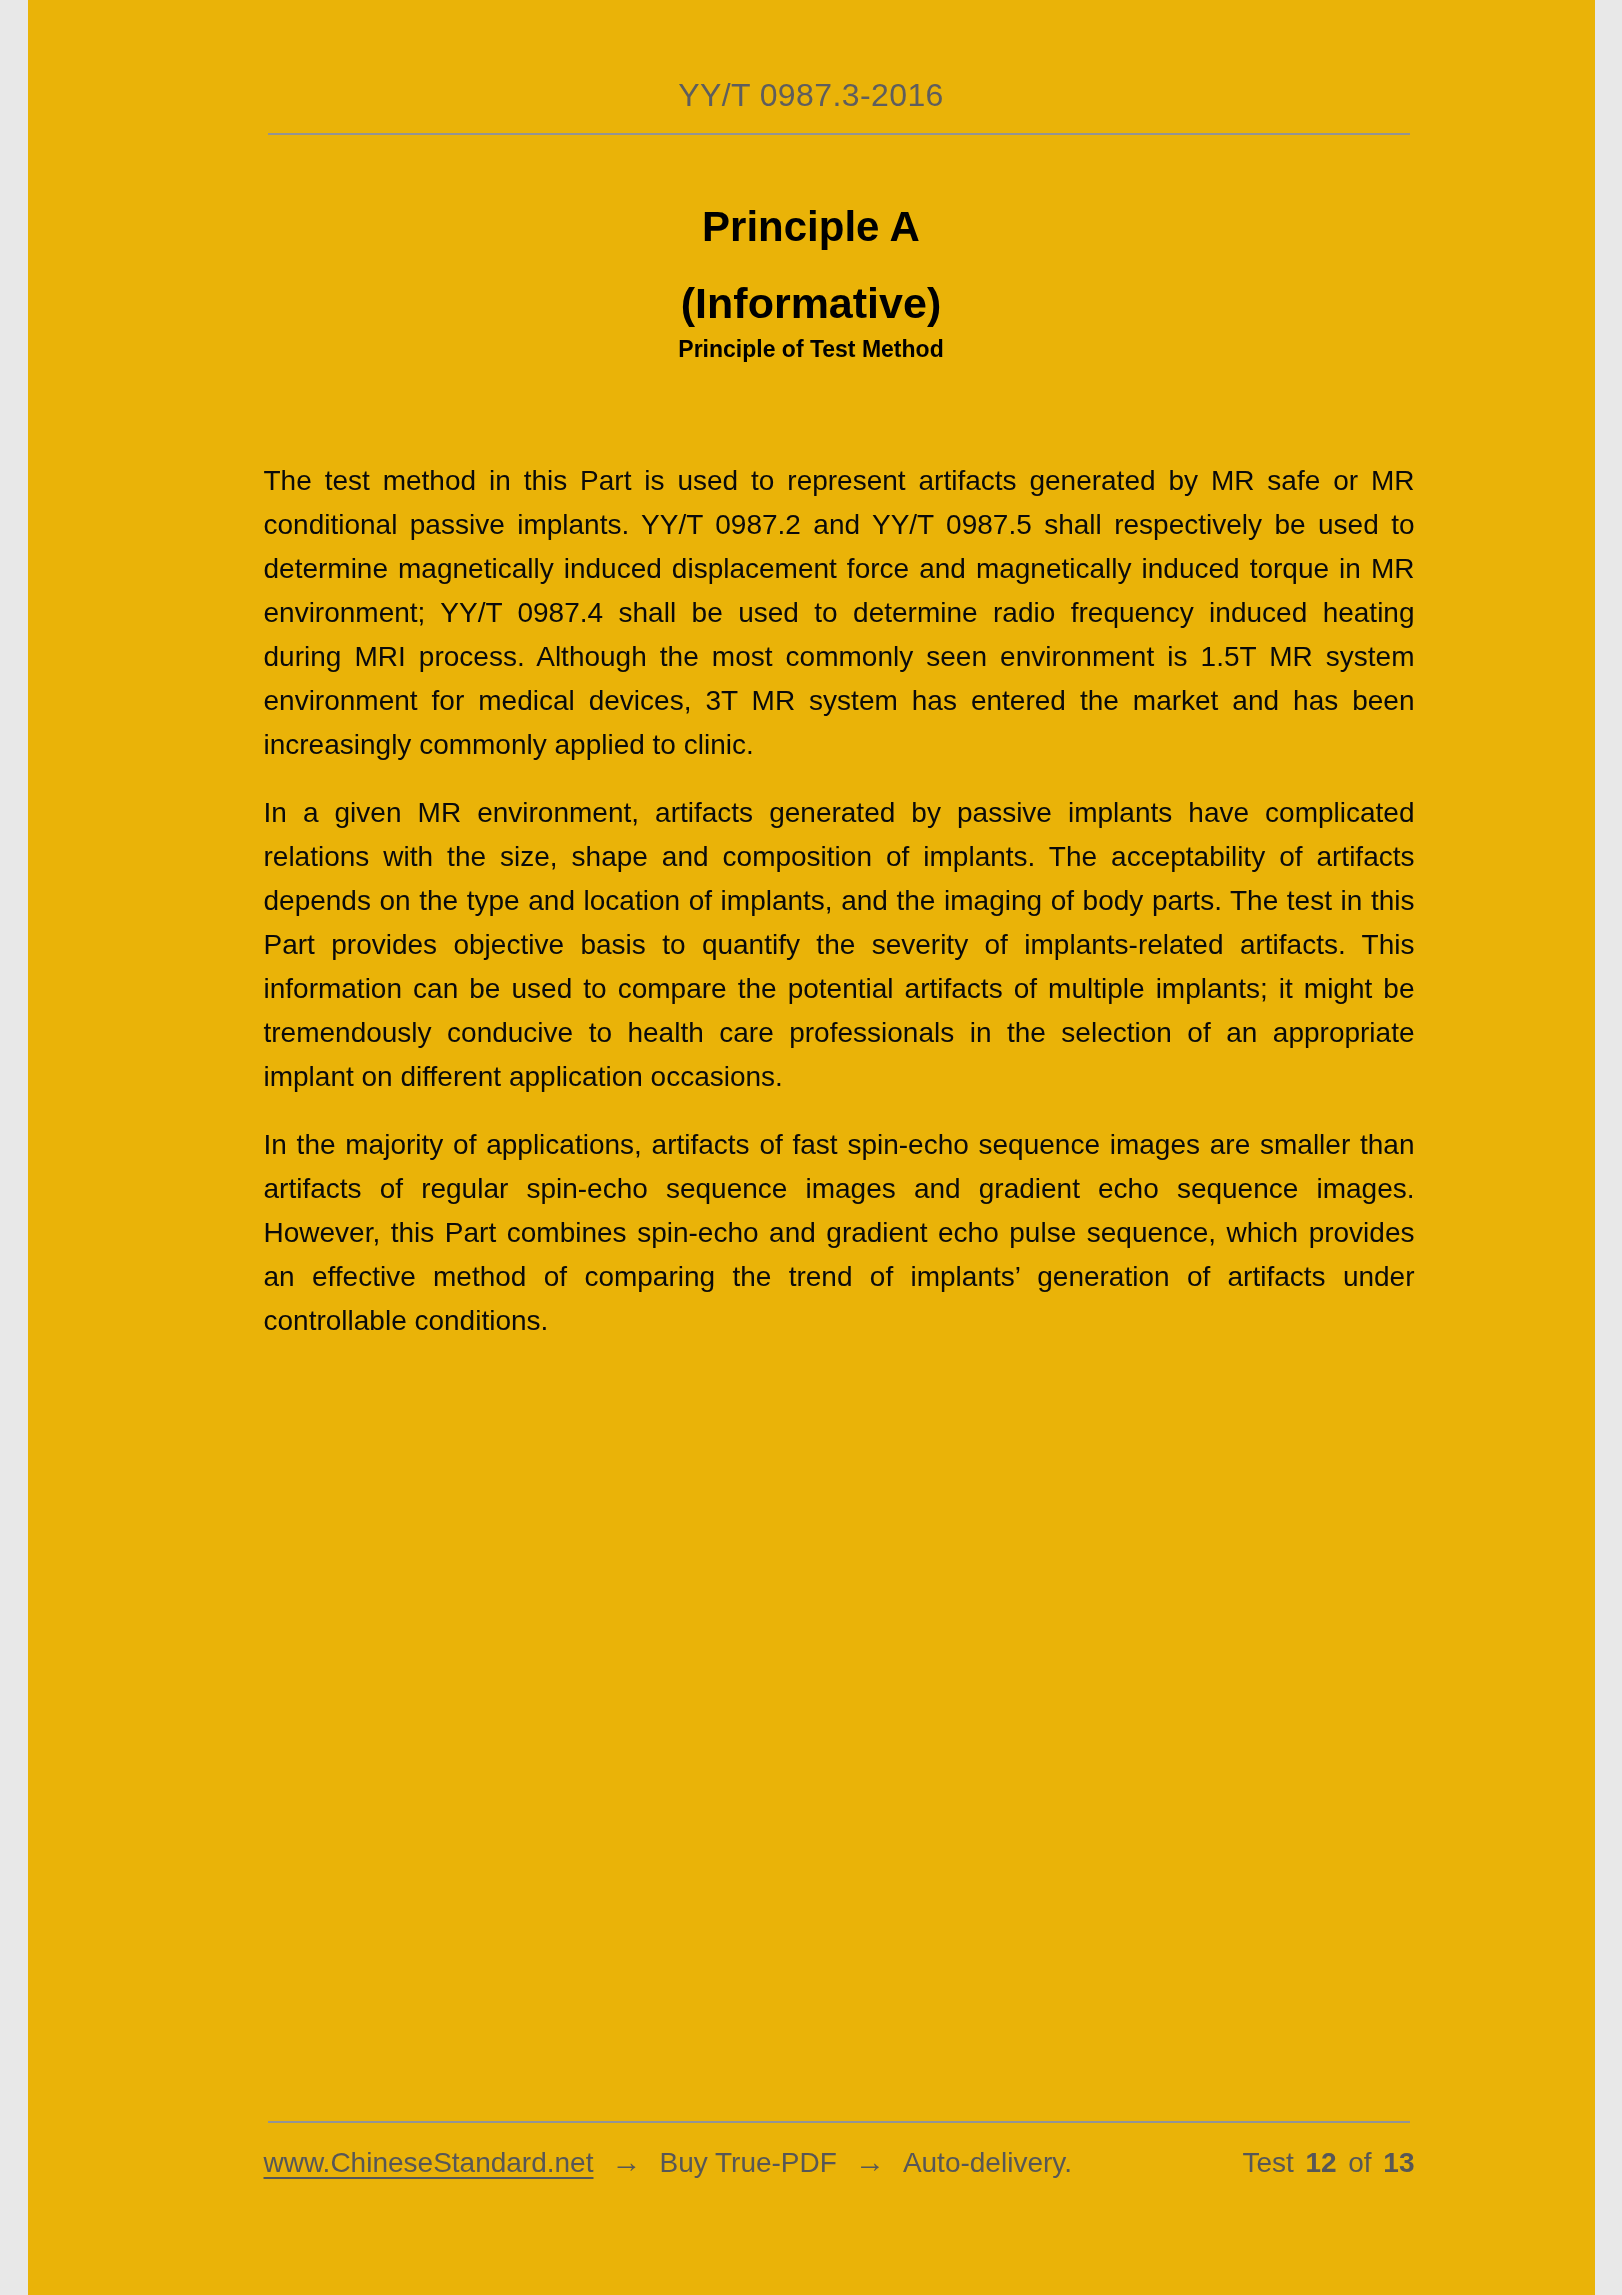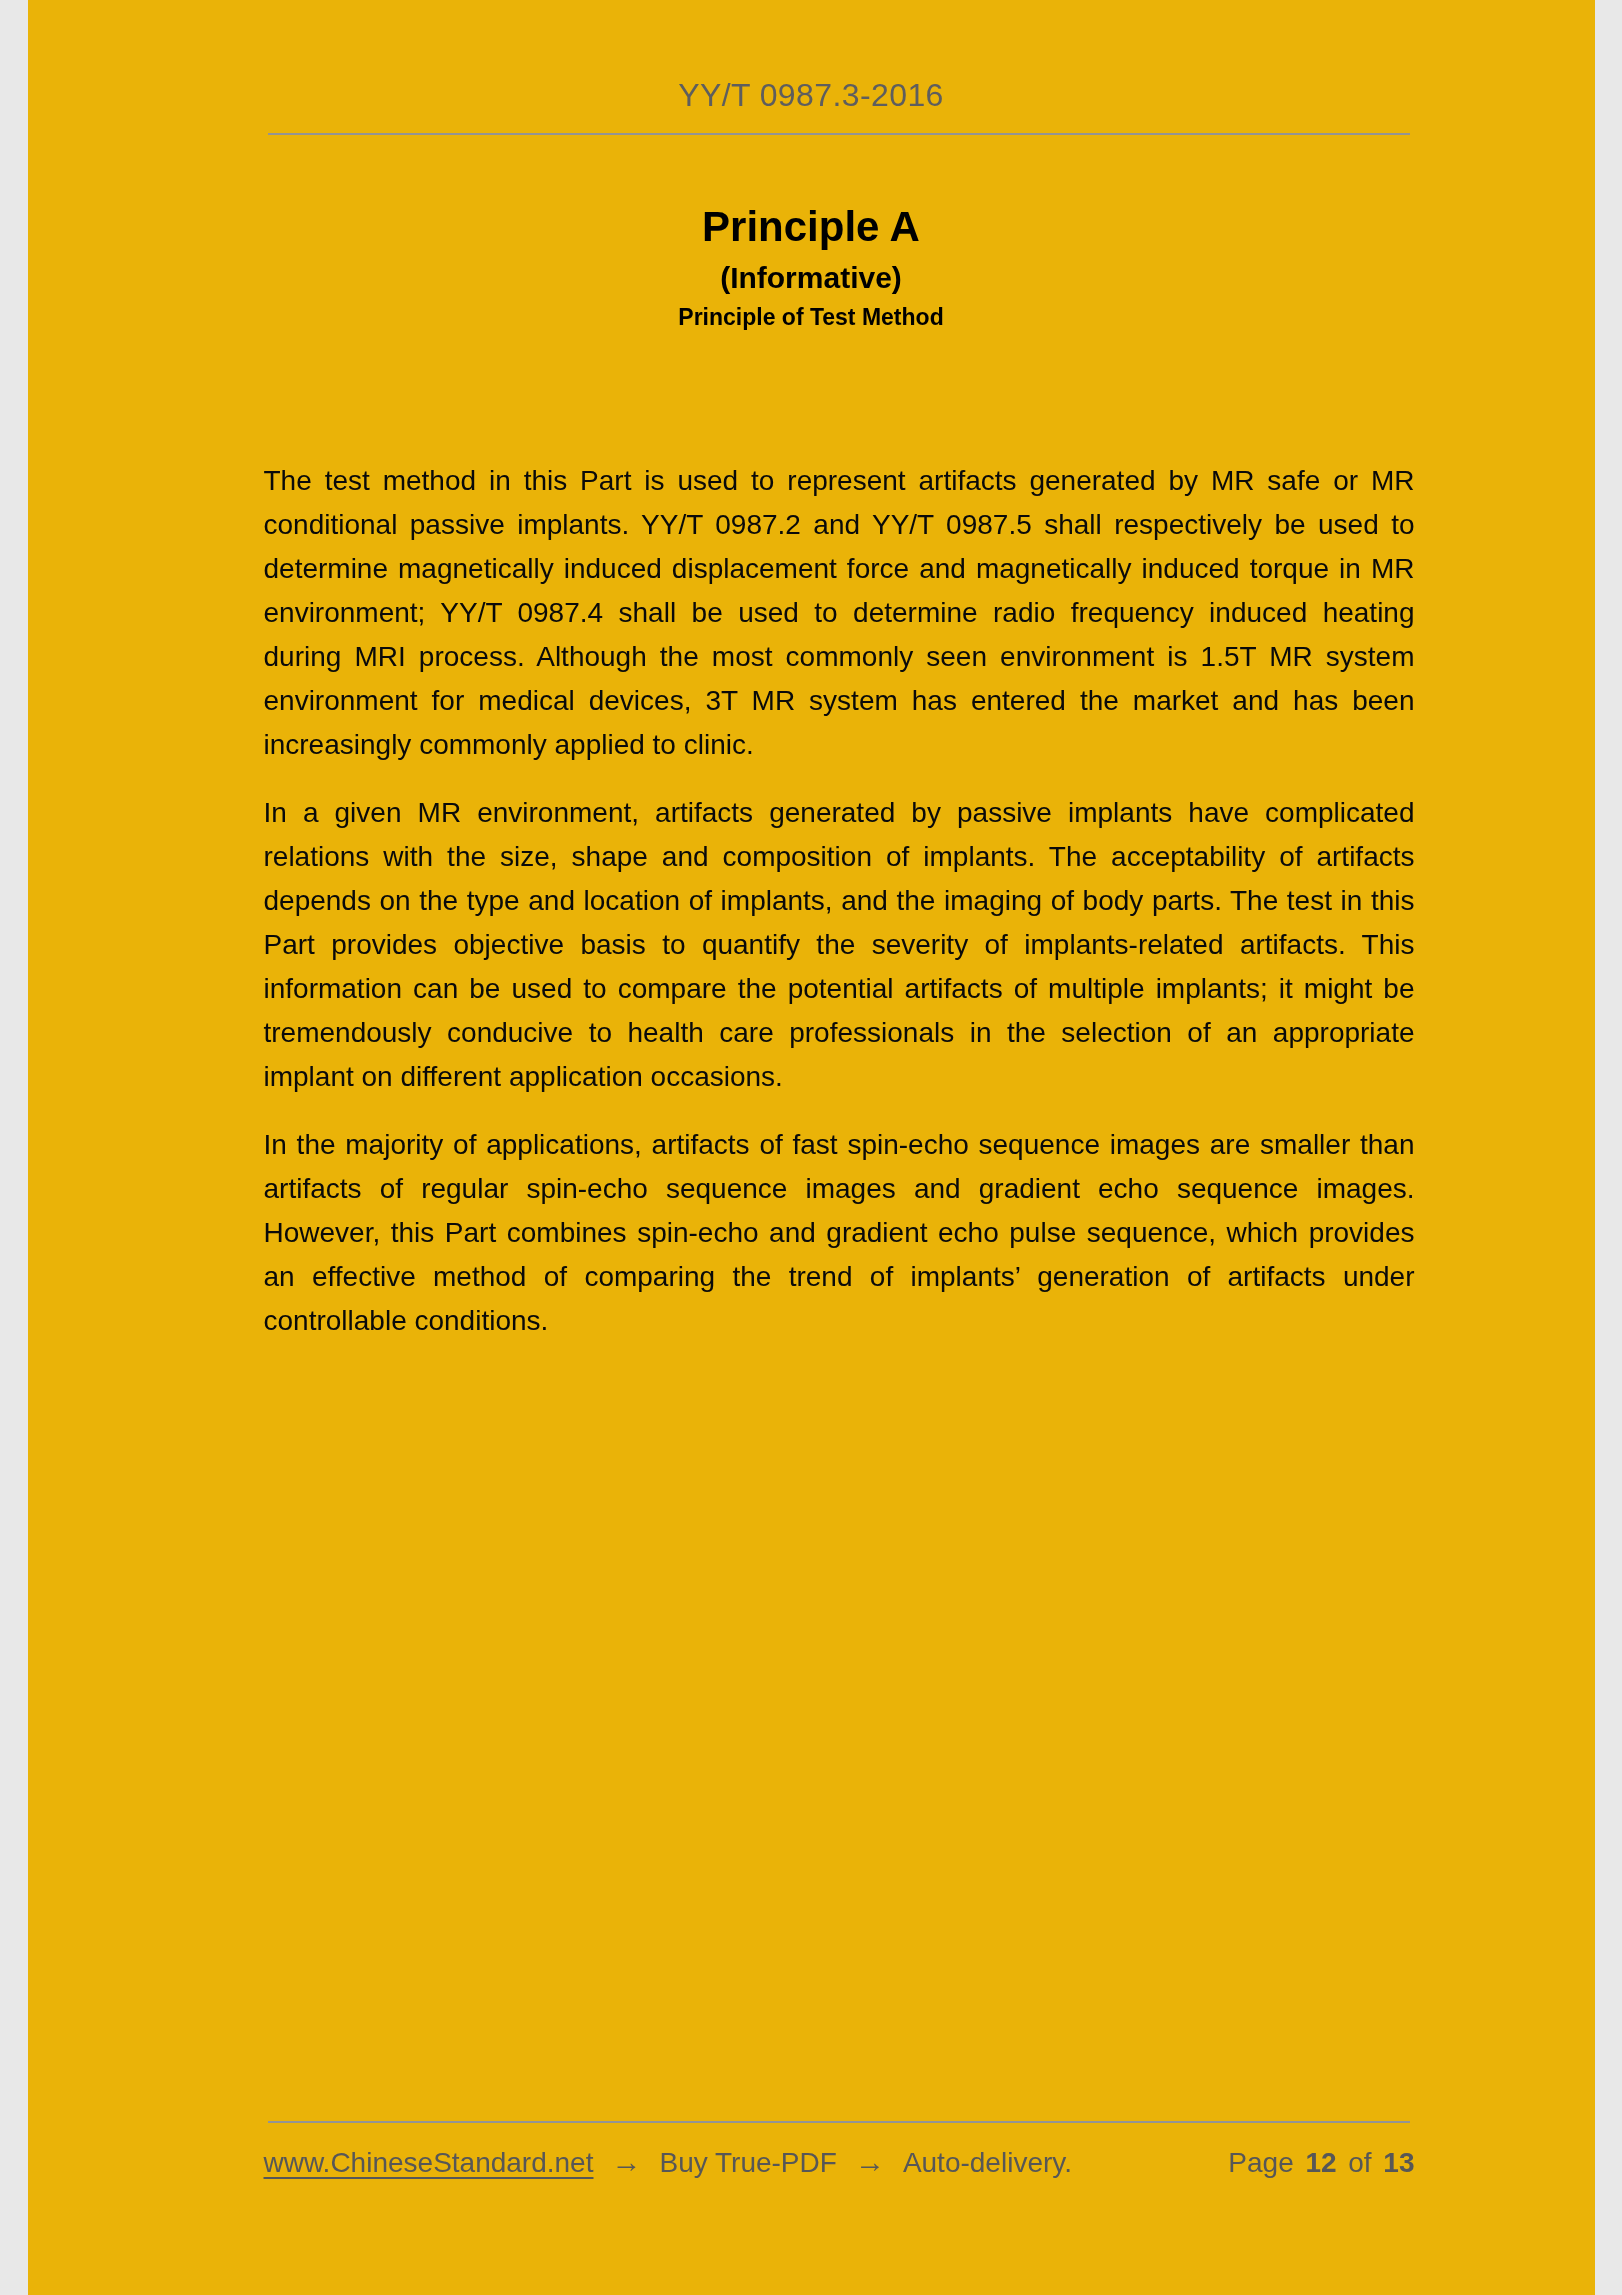--- a/index.html
+++ b/index.html
@@ -42,22 +42,22 @@
     right: 0;
     text-align: center;
     color: #000000;
   }
   .title-main {
     font-size: 42px;
     font-weight: 700;
     line-height: 1;
   }
   .title-sub1 {
-    margin-top: 15px;
-    font-size: 30px;
+    margin-top: 34px;
+    font-size: 43px;
     font-weight: 700;
     line-height: 1;
   }
   .title-sub2 {
     margin-top: 12.5px;
     font-size: 23px;
     font-weight: 700;
     line-height: 1;
   }
   
@@ -135,21 +135,21 @@
 
   <div class="footer-row">
     <div class="footer-left">
       <a href="#">www.ChineseStandard.net</a>
       <span class="arrow">→</span>
       <span>Buy True-PDF</span>
       <span class="arrow">→</span>
       <span>Auto-delivery.</span>
     </div>
     <div class="footer-right">
-      <span>Page</span>
+      <span>Test</span>
       <span class="bold">12</span>
       <span>of</span>
       <span class="bold">13</span>
     </div>
   </div>
 
 </div>
 
 
 </body></html>

